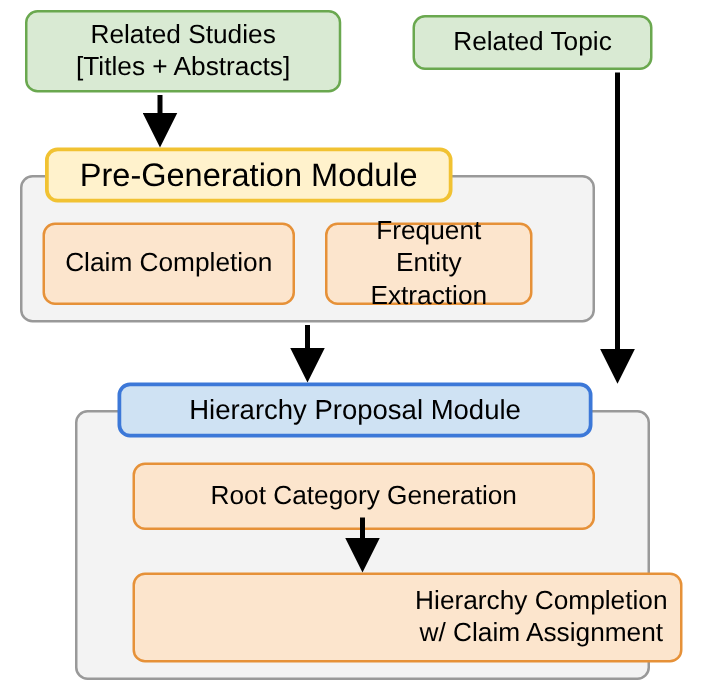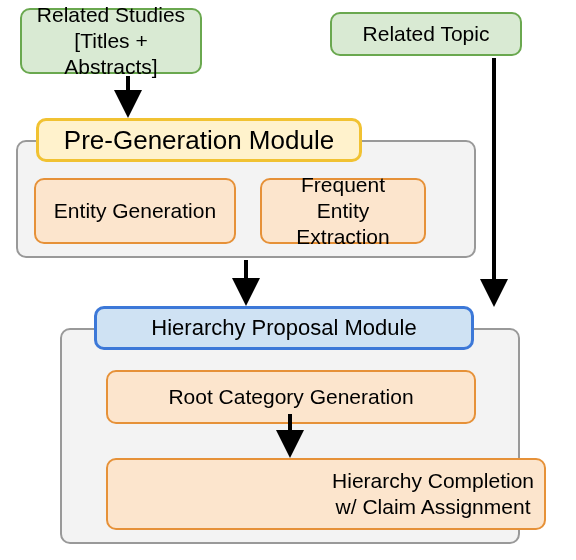--- a/index.html
+++ b/index.html
@@ -48,37 +48,37 @@
   svg.arrows {
     position: absolute;
     left: 0; top: 0;
     width: 576px; height: 560px;
     pointer-events: none;
   }
 </style>
 </head>
 <body>
 
-<div class="box input-box" style="left:20px; top:8px; width:182px; height:66px;">
+<div class="box input-box" style="left:20px; top:8px; width:253px; height:66px;">
   <span style="white-space:pre-line;">Related Studies
 [Titles + Abstracts]</span>
 </div>
 
 <div class="box input-box" style="left:330px; top:12px; width:192px; height:44px;">
   <span>Related Topic</span>
 </div>
 
 <div class="module-container" style="left:16px; top:140px; width:460px; height:118px;"></div>
 
 <div class="box module-title" style="left:36px; top:118px; width:326px; height:44px; font-size:26px;">
   <span>Pre-Generation Module</span>
 </div>
 
 <div class="box sub-box" style="left:34px; top:178px; width:202px; height:66px;">
-  <span>Entity Generation</span>
+  <span>Claim Completion</span>
 </div>
 
 <div class="box sub-box" style="left:260px; top:178px; width:166px; height:66px;">
   <span style="white-space:pre-line;">Frequent Entity
 Extraction</span>
 </div>
 
 <div class="module-container" style="left:60px; top:328px; width:460px; height:216px;"></div>
 
 <div class="box module-title-blue" style="left:94px; top:306px; width:380px; height:44px; font-size:22px;">

